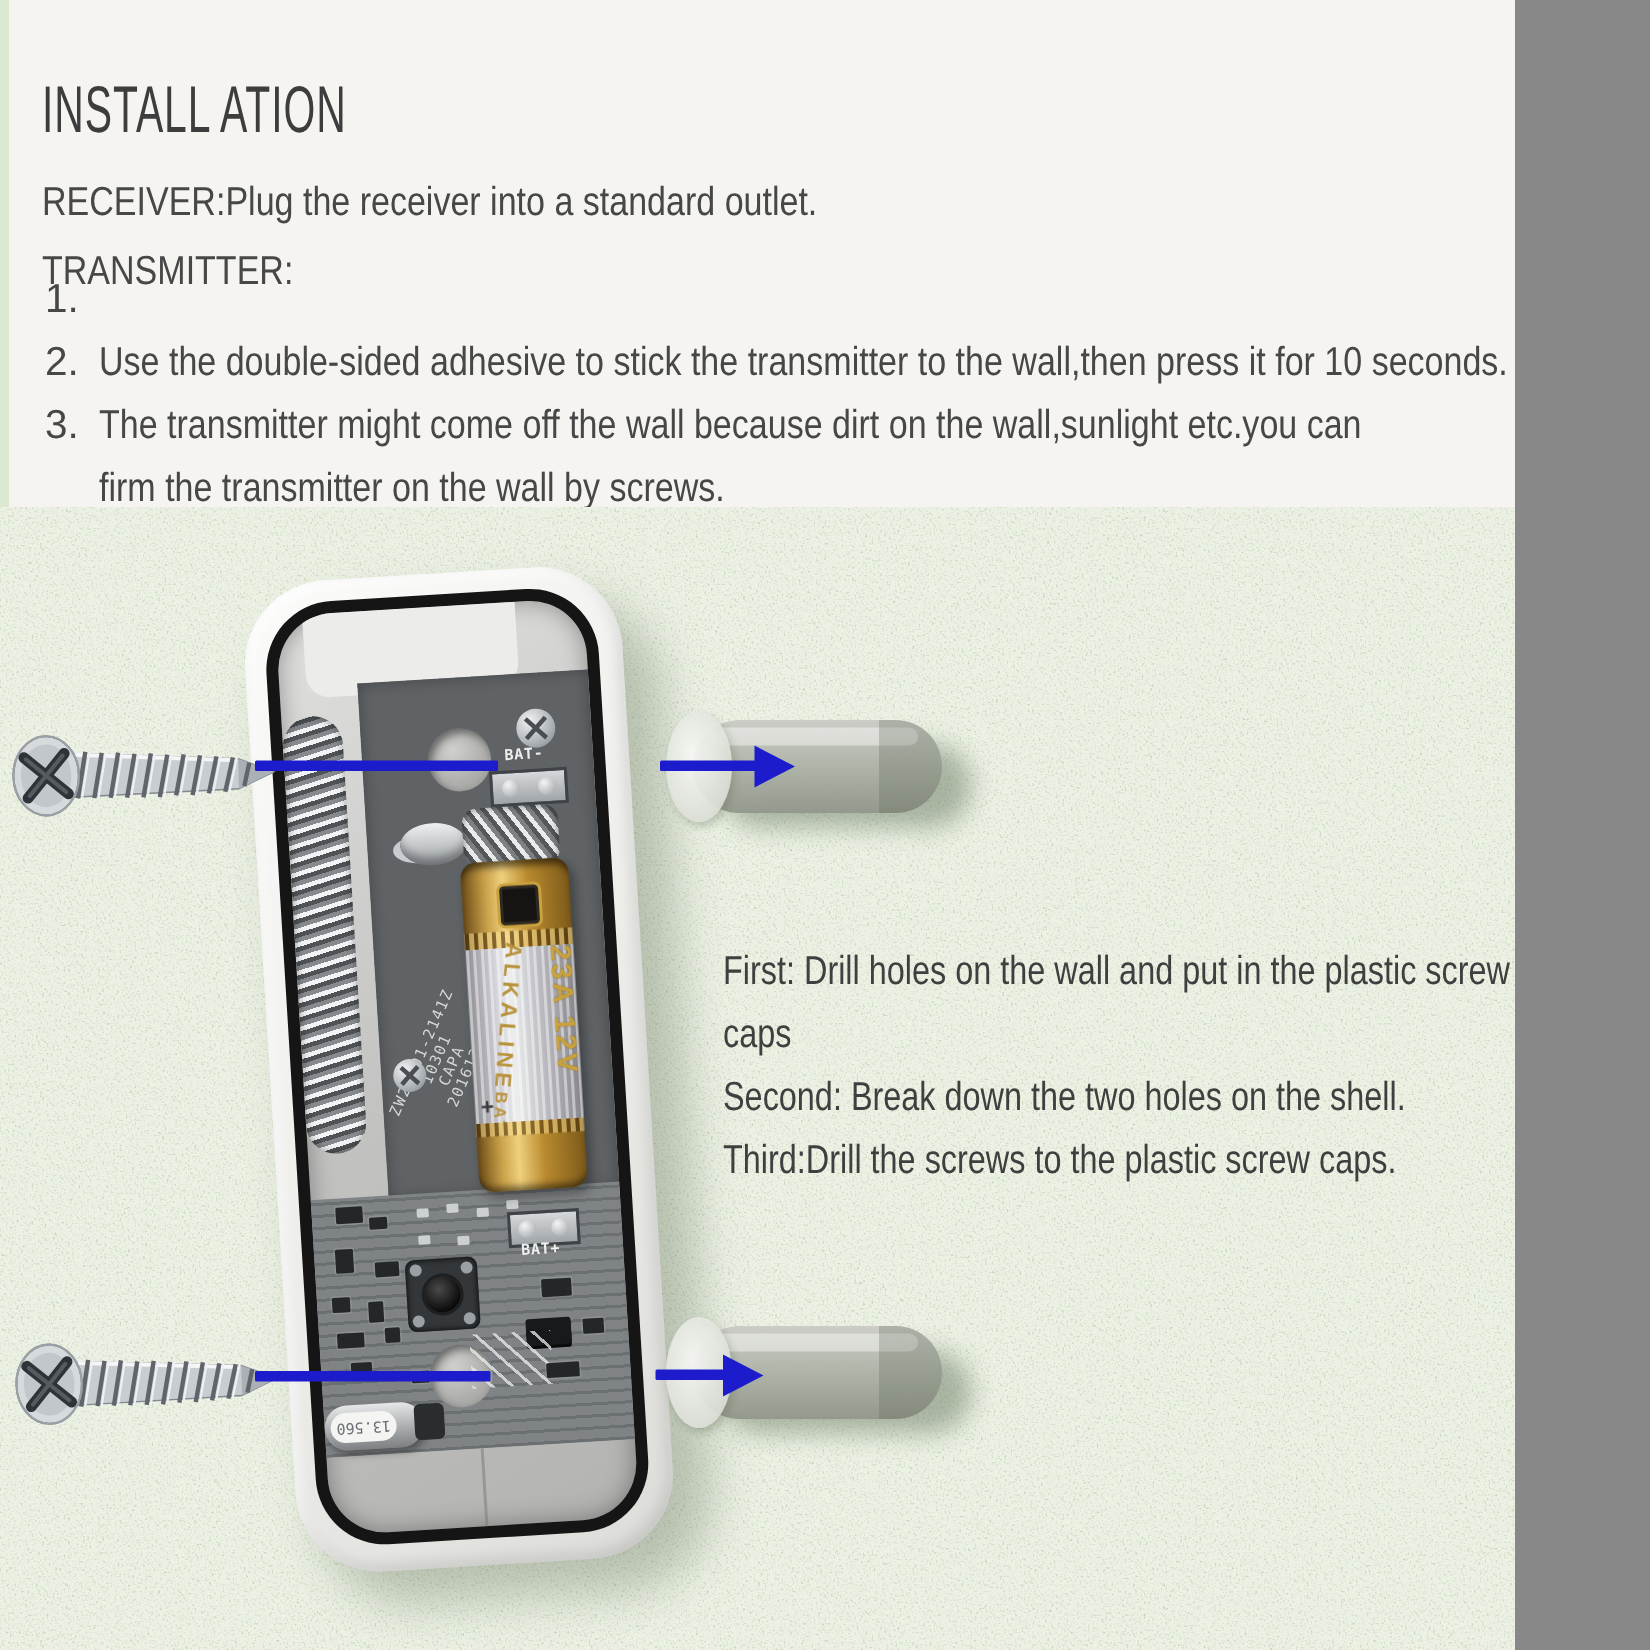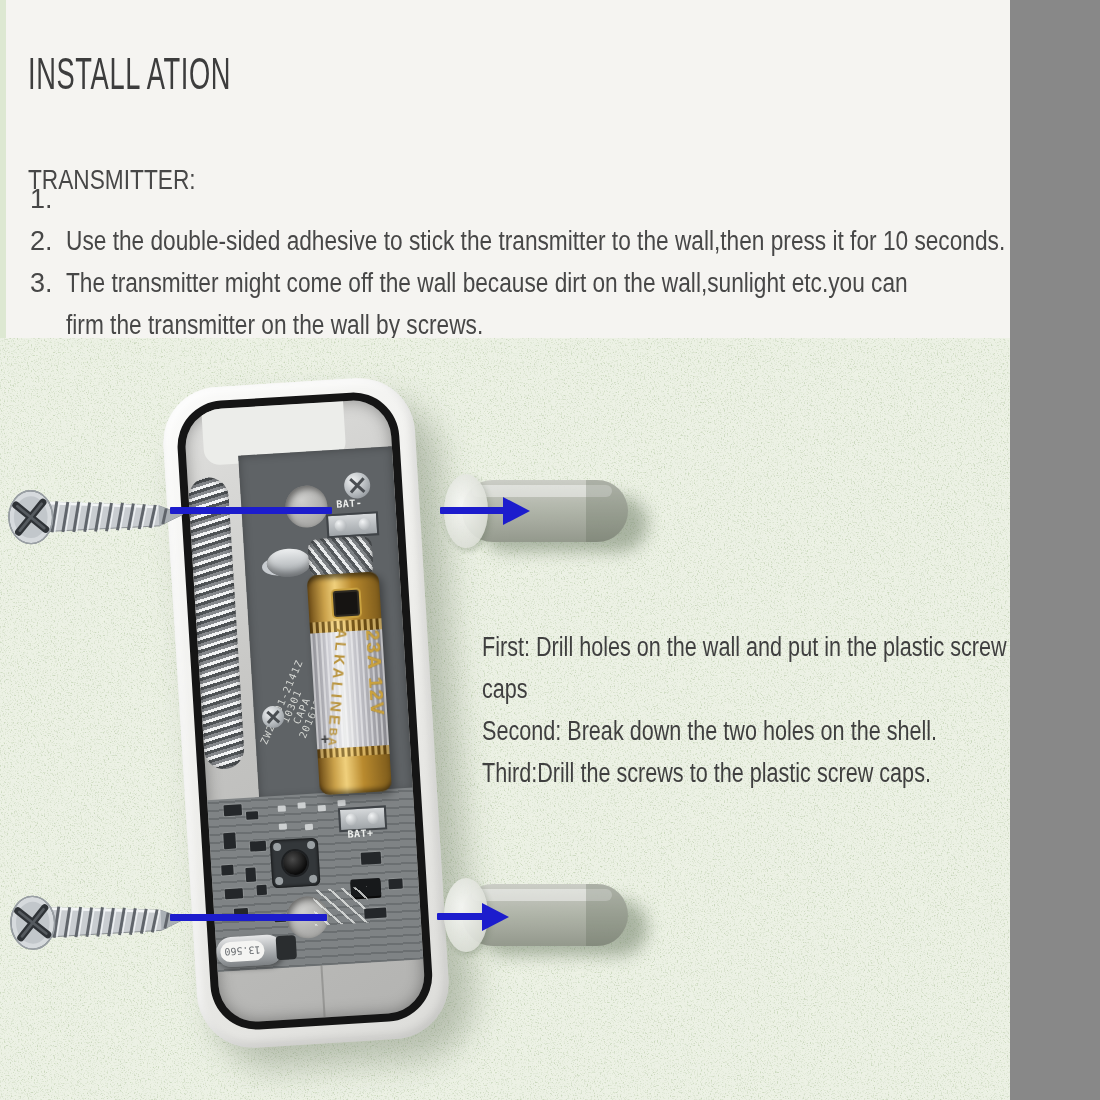--- a/index.html
+++ b/index.html
@@ -145,20 +145,21 @@
   .a2h{left:482px;top:565px;}
 </style>
 </head>
 <body>
 
 <div class="canvas">
 
   <section class="top">
     <div class="edge-strip"></div>
     <h1 class="title">INSTALL ATION</h1>
+    <p class="tline receiver"><span class="cond"><span>RECEIVER:</span><span>Plug the receiver into a standard outlet.</span></span></p>
     <p class="tline transmitter"><span class="cond">TRANSMITTER:</span></p>
     <div class="steps">
       <div class="step">
         <span class="num">1.</span>
       </div>
       <div class="step">
         <span class="num">2.</span>
         <span class="txt"><span class="cond">Use the double-sided adhesive to stick the transmitter to the wall,then press it for 10 seconds.</span></span>
       </div>
       <div class="step">

